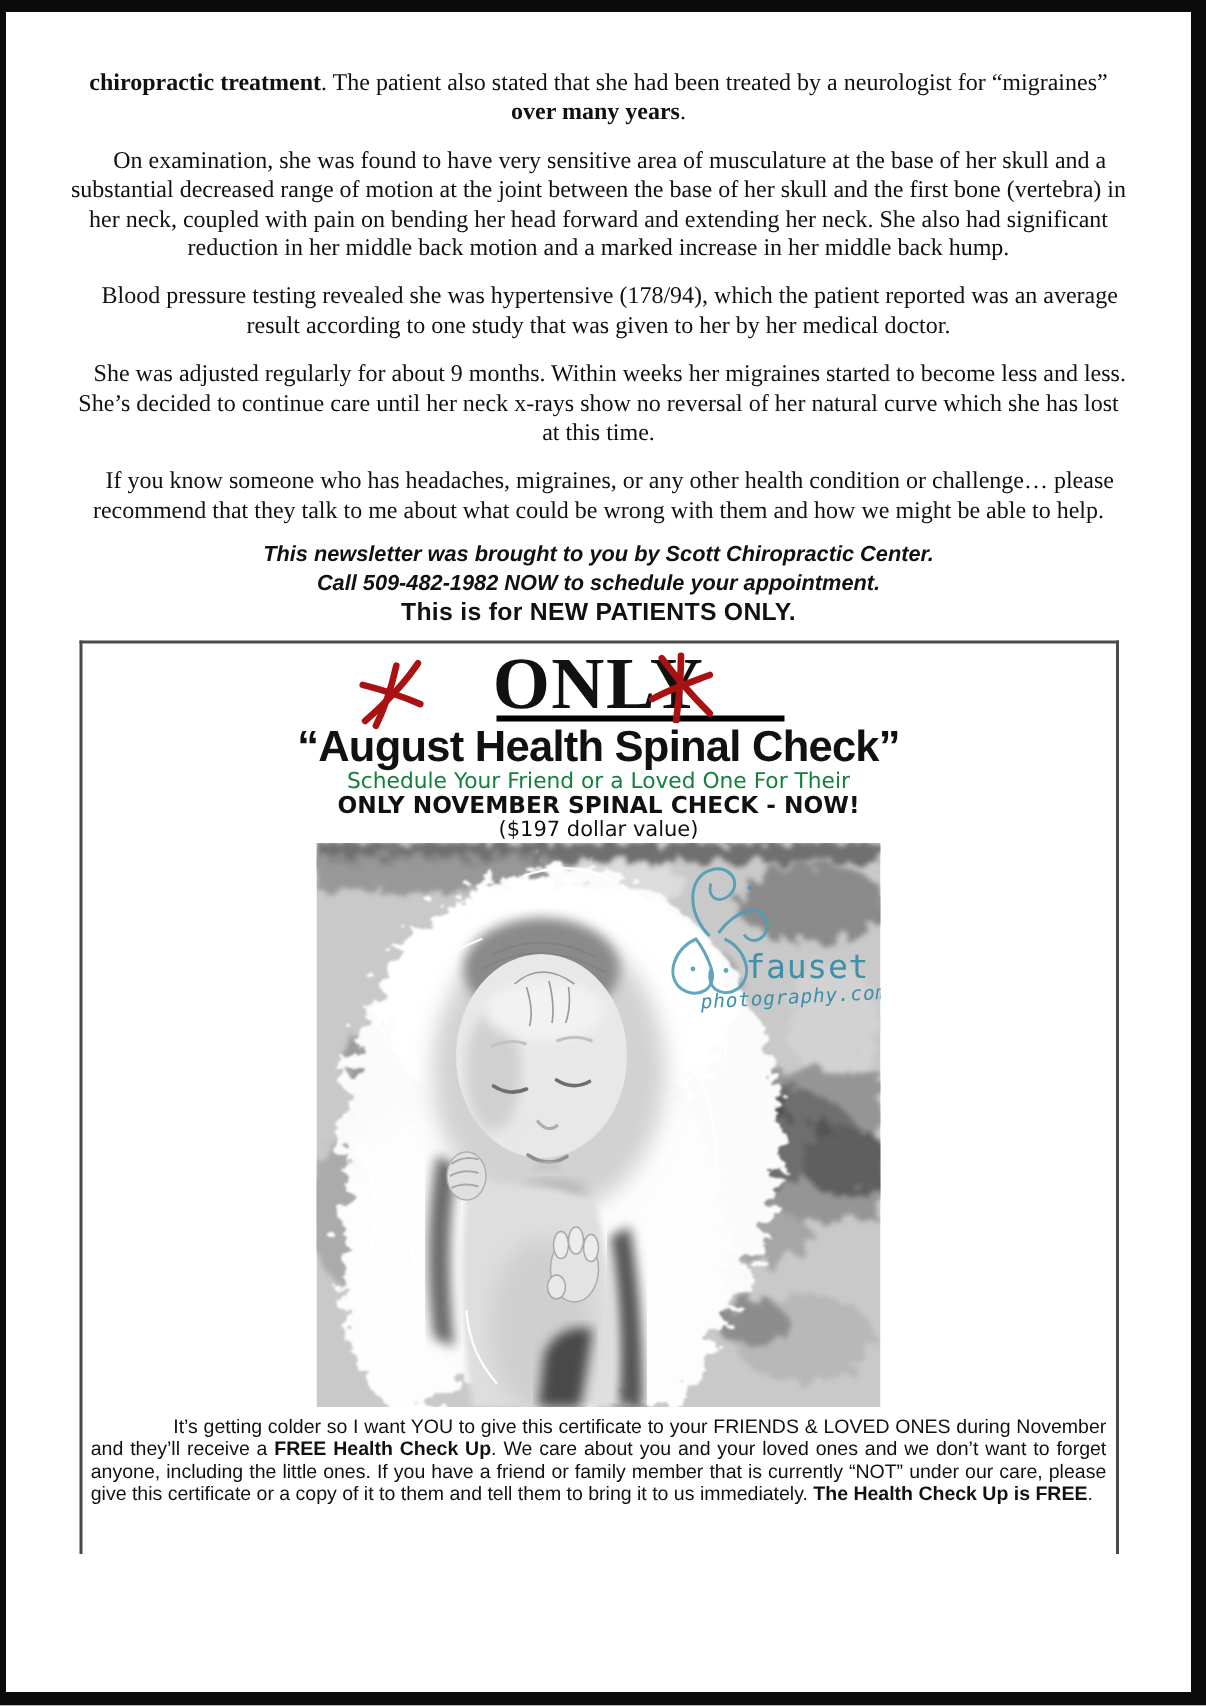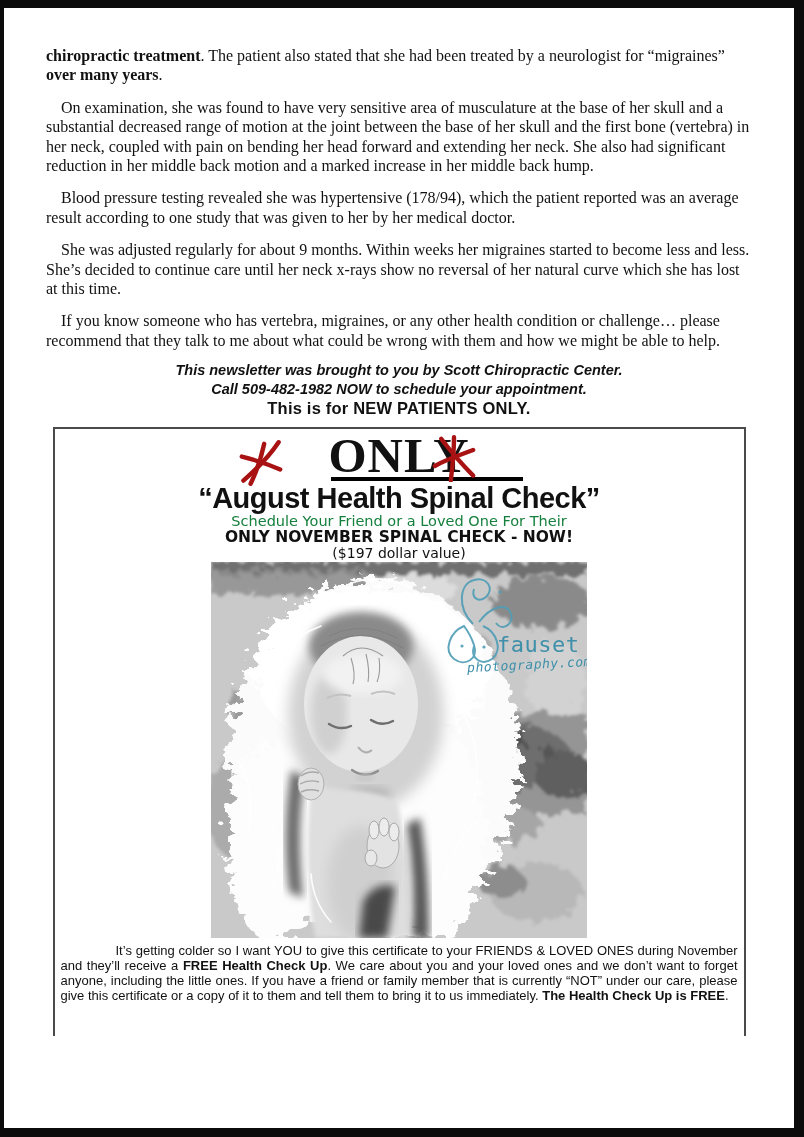--- a/index.html
+++ b/index.html
@@ -1,20 +1,20 @@
 <!DOCTYPE html>
 <html><head>
 <meta charset="utf-8">
 <style>
   html,body { margin:0; padding:0; background:#e8e8e8; }
   .frame { position:relative; width:804px; height:1137px; background:#0b0b0b; overflow:hidden; }
   .sheet { position:absolute; left:4px; top:8px; width:790px; height:1120px; background:#ffffff;
            font-family:"Liberation Serif", serif; color:#111; overflow:hidden; }
   .body-text { padding:38px 42px 0 42px; }
-  .para { margin:13px 0 0 0; font-size:16px; line-height:19.4px; text-align:left; }
+  .para { margin:13px 0 0 0; font-size:16px; line-height:19.4px; text-align:center; }
   .para:first-child { margin-top:0; }
   .indent { text-indent:15px; }
   .b { font-weight:bold; }
   .i { font-style:italic; }
 
   .newsletter-note { margin-top:11px; text-align:center; font-family:"Liberation Sans", sans-serif;
                      font-weight:bold; font-style:italic; font-size:14.5px; line-height:19px; }
 
   .cut-line { margin-top:18px; text-align:center; font-family:"Liberation Serif", serif;
               font-weight:bold; font-size:11px; line-height:13px; }
@@ -47,21 +47,21 @@
 <body>
 
 <div class="frame">
   <div class="sheet">
 
     <div class="body-text">
       <div class="para"><span class="b">chiropractic treatment</span><span>. The patient also stated that she had been treated by a neurologist for “migraines” </span><span class="b">over many years</span><span>.</span></div>
       <div class="para indent"><span>On examination, she was found to have very sensitive area of musculature at the base of her skull and a substantial decreased range of motion at the joint between the base of her skull and the first bone (vertebra) in her neck, coupled with pain on bending her head forward and extending her neck. She also had significant reduction in her middle back motion and a marked increase in her middle back hump.</span></div>
       <div class="para indent"><span>Blood pressure testing revealed she was hypertensive (178/94), which the patient reported was an average result according to one study that was given to her by her medical doctor.</span></div>
       <div class="para indent"><span>She was adjusted regularly for about 9 months. Within weeks her migraines started to become less and less. She’s decided to continue care until her neck x-rays show no reversal of her natural curve which she has lost at this time.</span></div>
-      <div class="para indent"><span>If you know someone who has vertebra, migraines, or any other health condition or challenge… please recommend that they talk to me about what could be wrong with them and how we might be able to help.</span></div>
+      <div class="para indent"><span>If you know someone who has headaches, migraines, or any other health condition or challenge… please recommend that they talk to me about what could be wrong with them and how we might be able to help.</span></div>
     </div>
 
     <div class="newsletter-note">
       <div>This newsletter was brought to you by Scott Chiropractic Center.</div>
       <div>Call 509-482-1982 NOW to schedule your appointment.</div>
     </div>
 
     <div class="new-patients">This is for NEW PATIENTS ONLY.</div>
 
     <div class="cert">

